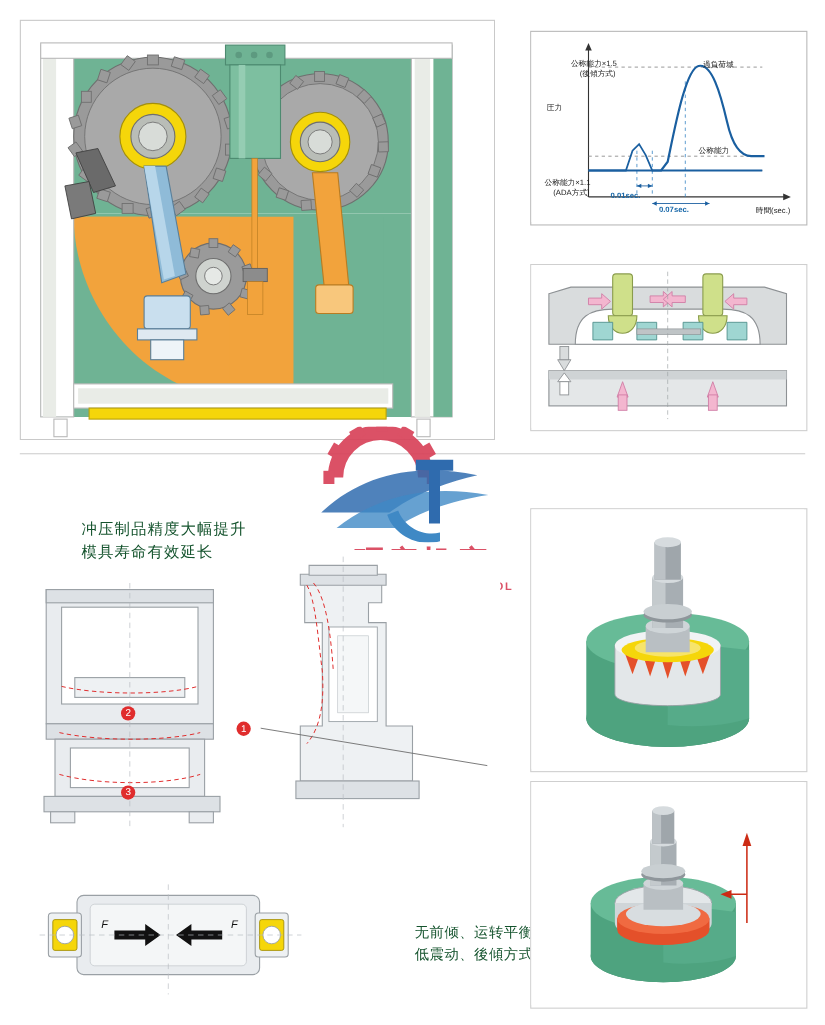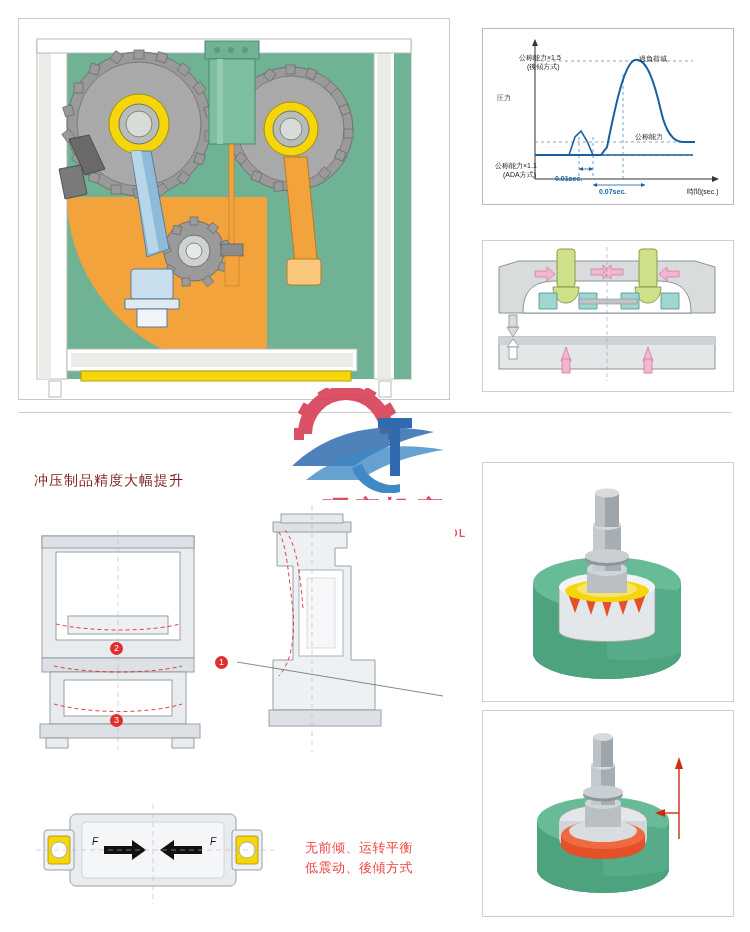--- a/index.html
+++ b/index.html
@@ -79,23 +79,24 @@
     letter-spacing: 1.5px;
     font-family: "Liberation Sans", sans-serif;
   }
 
   
   #headline {
     left: 34px; top: 470px; width: 240px;
   }
   #headline div {
     font-size: 14px;
-    color: #7f1d1d;
+    color: #14532d;
     line-height: 21px;
     letter-spacing: 1px;
+    margin-left: 40px;
   }
 
   
   #frame-left-panel  { left: 30px;  top: 528px; width: 180px; height: 230px; }
   #frame-right-panel { left: 215px; top: 500px; width: 240px; height: 258px; }
 
   .callout-num {
     position: absolute;
     width: 13px; height: 13px;
     border-radius: 50%;
@@ -113,23 +114,24 @@
     position: absolute;
     font-size: 10px;
     font-style: italic;
     color: #111;
   }
 
   
   #bottom-text { left: 305px; top: 838px; width: 180px; }
   #bottom-text div {
     font-size: 13px;
-    color: #ef4444;
+    color: #14532d;
     line-height: 20px;
     letter-spacing: 0.5px;
+    text-align: right;
   }
 
   
   #photo-panel-1 {
     left: 482px; top: 462px; width: 250px; height: 238px;
     border: 1px solid #cfcfcf; background: #fff;
   }
   #photo-panel-2 {
     left: 482px; top: 710px; width: 250px; height: 205px;
     border: 1px solid #cfcfcf; background: #fff;
@@ -385,20 +387,21 @@
         <path d="M0 0 L34 0 L34 10 L22 10 L22 58 L12 58 L12 10 L0 10 Z" fill="#1e5fa8"></path>
         <path d="M-16 46 C-10 62 8 70 22 66 L22 74 C2 80 -20 68 -26 50 Z" fill="#2f7fc1"></path>
       </g>
     </svg>
     <div class="wm-text-1">昭唐机床</div>
     <div class="wm-text-2">ZHAOTANG MACHINE TOOL</div>
   </div>
 
   <div class="abs" id="headline">
     <div>冲压制品精度大幅提升</div>
+    <div>模具寿命有效延长</div>
   </div>
 
   <div class="abs" id="frame-left-panel">
     <svg width="180" height="230" viewBox="0 0 180 230" xmlns="http://www.w3.org/2000/svg">
       <rect x="0" y="0" width="180" height="230" fill="#ffffff"></rect>
 
       <rect x="12" y="8" width="152" height="122" fill="#e9ecef" stroke="#9aa0a5" stroke-width="1"></rect>
       <rect x="26" y="24" width="124" height="88" fill="#ffffff" stroke="#9aa0a5" stroke-width="1"></rect>
       <rect x="12" y="8" width="152" height="12" fill="#dde1e5" stroke="#9aa0a5" stroke-width="1"></rect>
 

